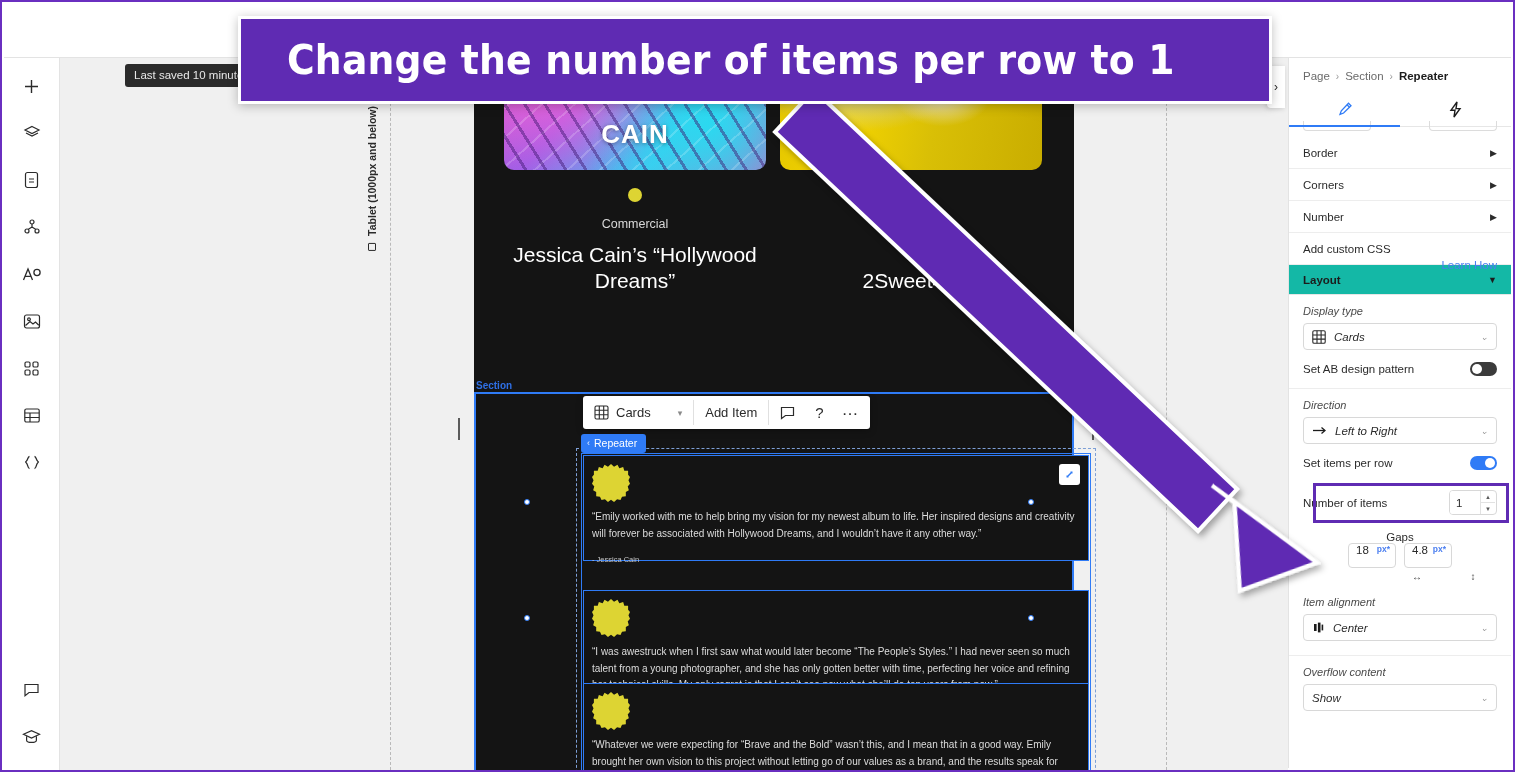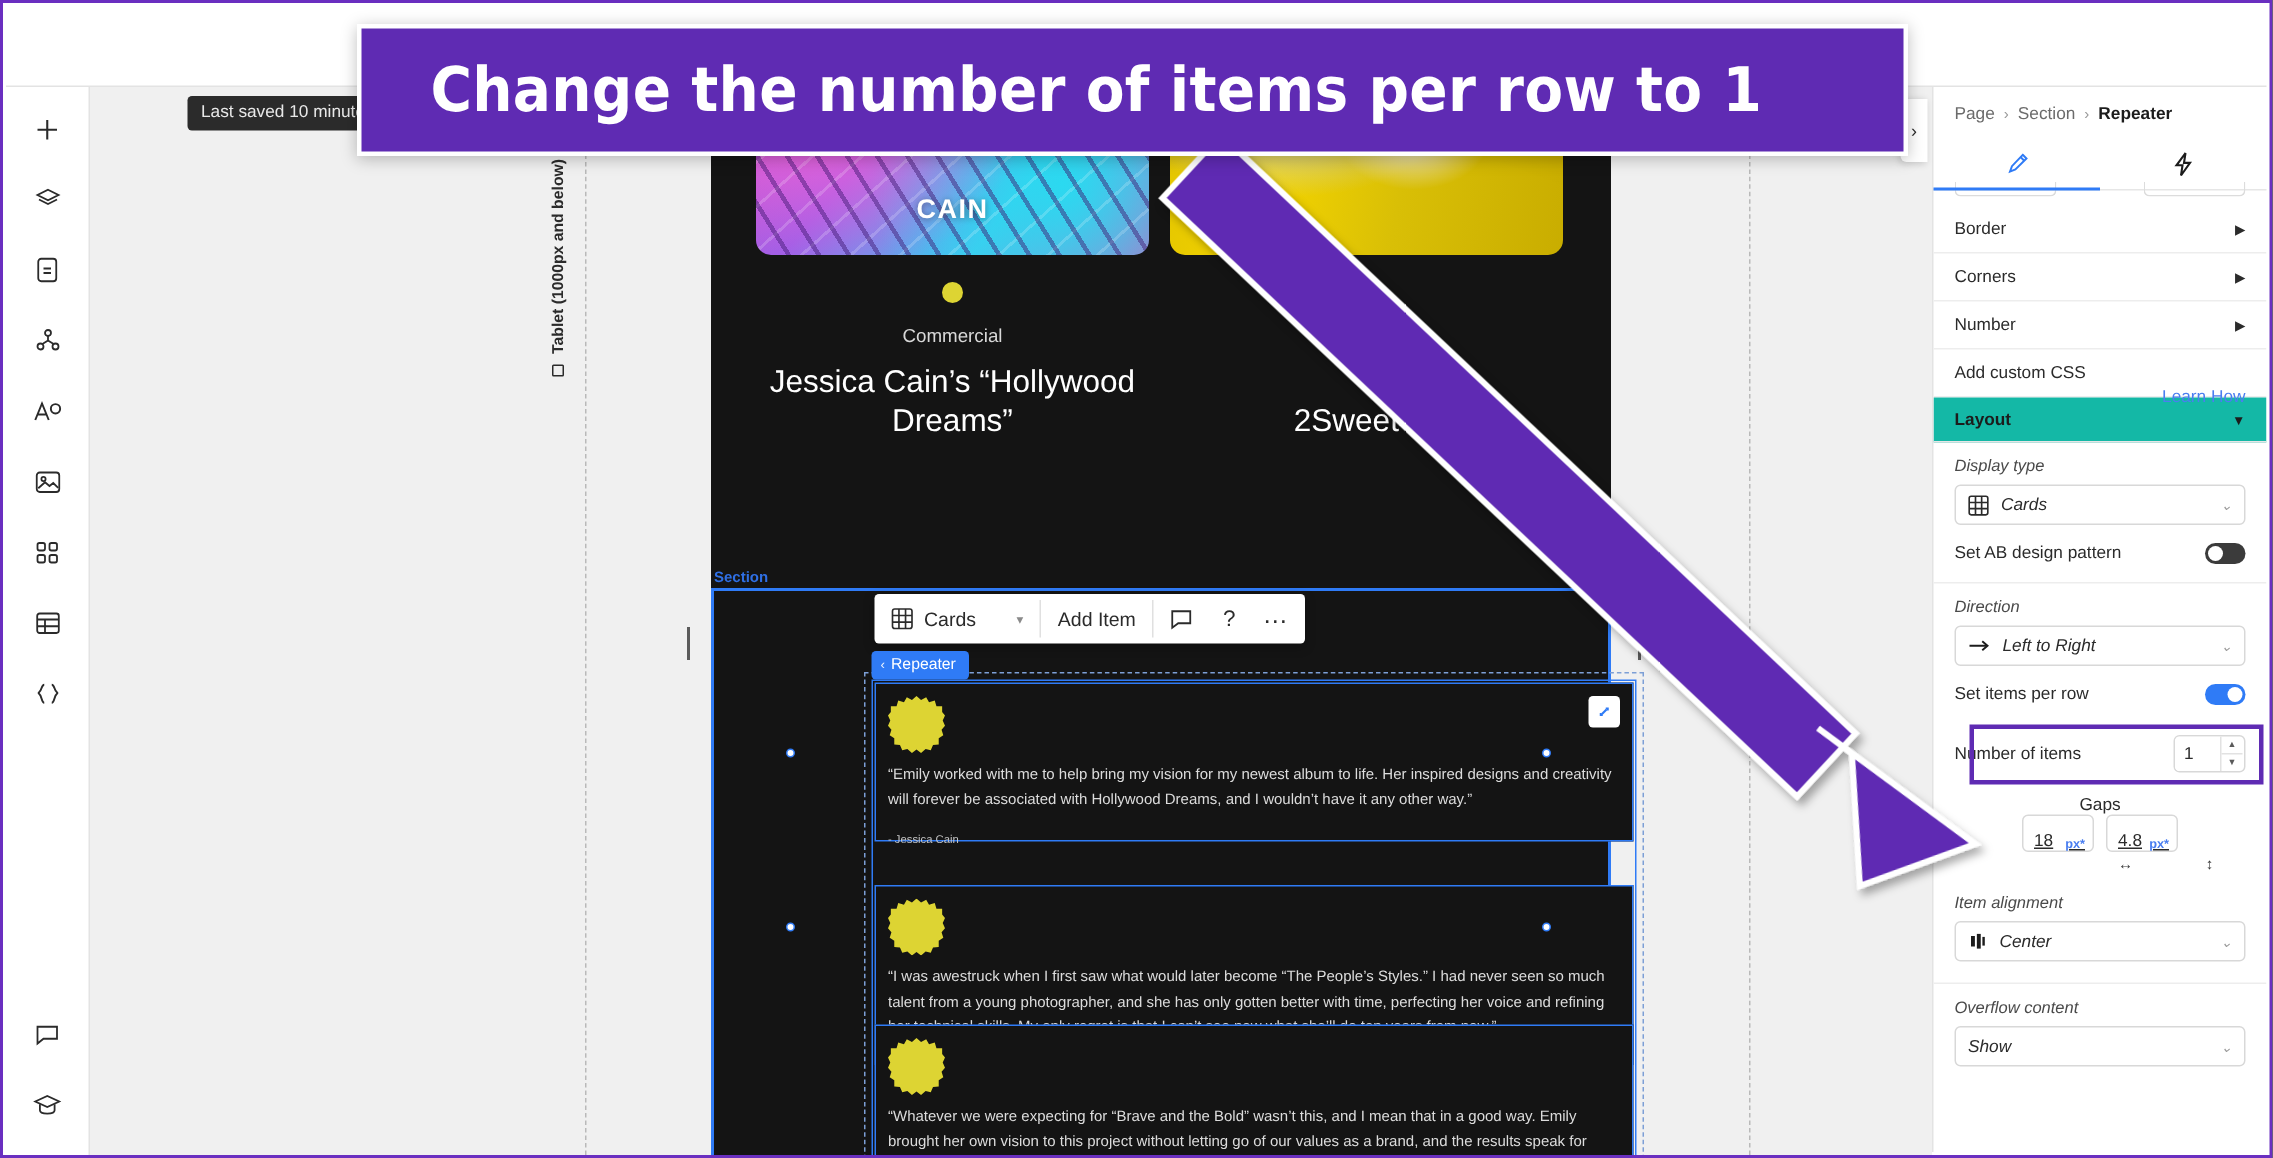--- a/index.html
+++ b/index.html
@@ -105,21 +105,21 @@
       linear-gradient(130deg, #e055c8 0%, #9b5fe8 38%, #43c8ef 70%, #d45bbf 100%);
   }
   .hero-img-1::after {
     content: ""; position: absolute; inset: 0;
     background:
       repeating-linear-gradient(58deg, rgba(60,20,110,.45) 0 3px, rgba(0,0,0,0) 3px 17px),
       repeating-linear-gradient(-42deg, rgba(255,255,255,.18) 0 2px, rgba(0,0,0,0) 2px 22px);
   }
   .hero-img-1-label {
     position: absolute; left: 0; right: 0; bottom: 20px;
-    text-align: center; color: #fff; font-size: 18px; font-weight: 700;
+    text-align: center; color: #fff; font-size: 26px; font-weight: 700;
     letter-spacing: 1px; z-index: 2; text-shadow: 0 1px 4px rgba(0,0,0,.4);
   }
   .hero-img-2 {
     background:
       radial-gradient(ellipse at 30% 40%, #c9cfd2 0%, rgba(201,207,210,0) 42%),
       linear-gradient(100deg, #e2c400 0%, #f3d400 30%, #d9bf06 60%, #c9ad00 100%);
   }
   .hero-img-2::after {
     content: ""; position: absolute; inset: 0;
     background:
@@ -319,22 +319,22 @@
   }
   .spin div:first-child { border-bottom: 1px solid #e2e2e2; }
 
   .gaps-row {
     display: flex; align-items: center; justify-content: space-between;
     padding: 8px 14px 0 14px; font-size: 11.5px; color: #2b2b2b; flex-direction: column;
   }
   .gap-inputs { display: flex; gap: 8px; }
   .gap-box {
     width: 48px; height: 25px; border: 1px solid #d8d8d8; border-radius: 4px;
-    display: flex; align-items: flex-end; justify-content: space-between;
-    padding: 0 5px 0 7px; font-size: 11.5px; text-decoration: underline;
+    display: flex; align-items: flex-start; justify-content: space-between;
+    padding: 0 5px 0 7px; font-size: 11.5px;
   }
   .gap-box .unit { color: #4a7ef0; font-size: 8.5px; font-weight: 700; }
   .gap-icons {
     display: flex; gap: 8px; justify-content: flex-end;
     padding: 3px 14px 0 0; color: #3b3b3b; font-size: 10px;
   }
   .gap-icons span { width: 48px; text-align: center; }
 
   
   .hl-ring {

